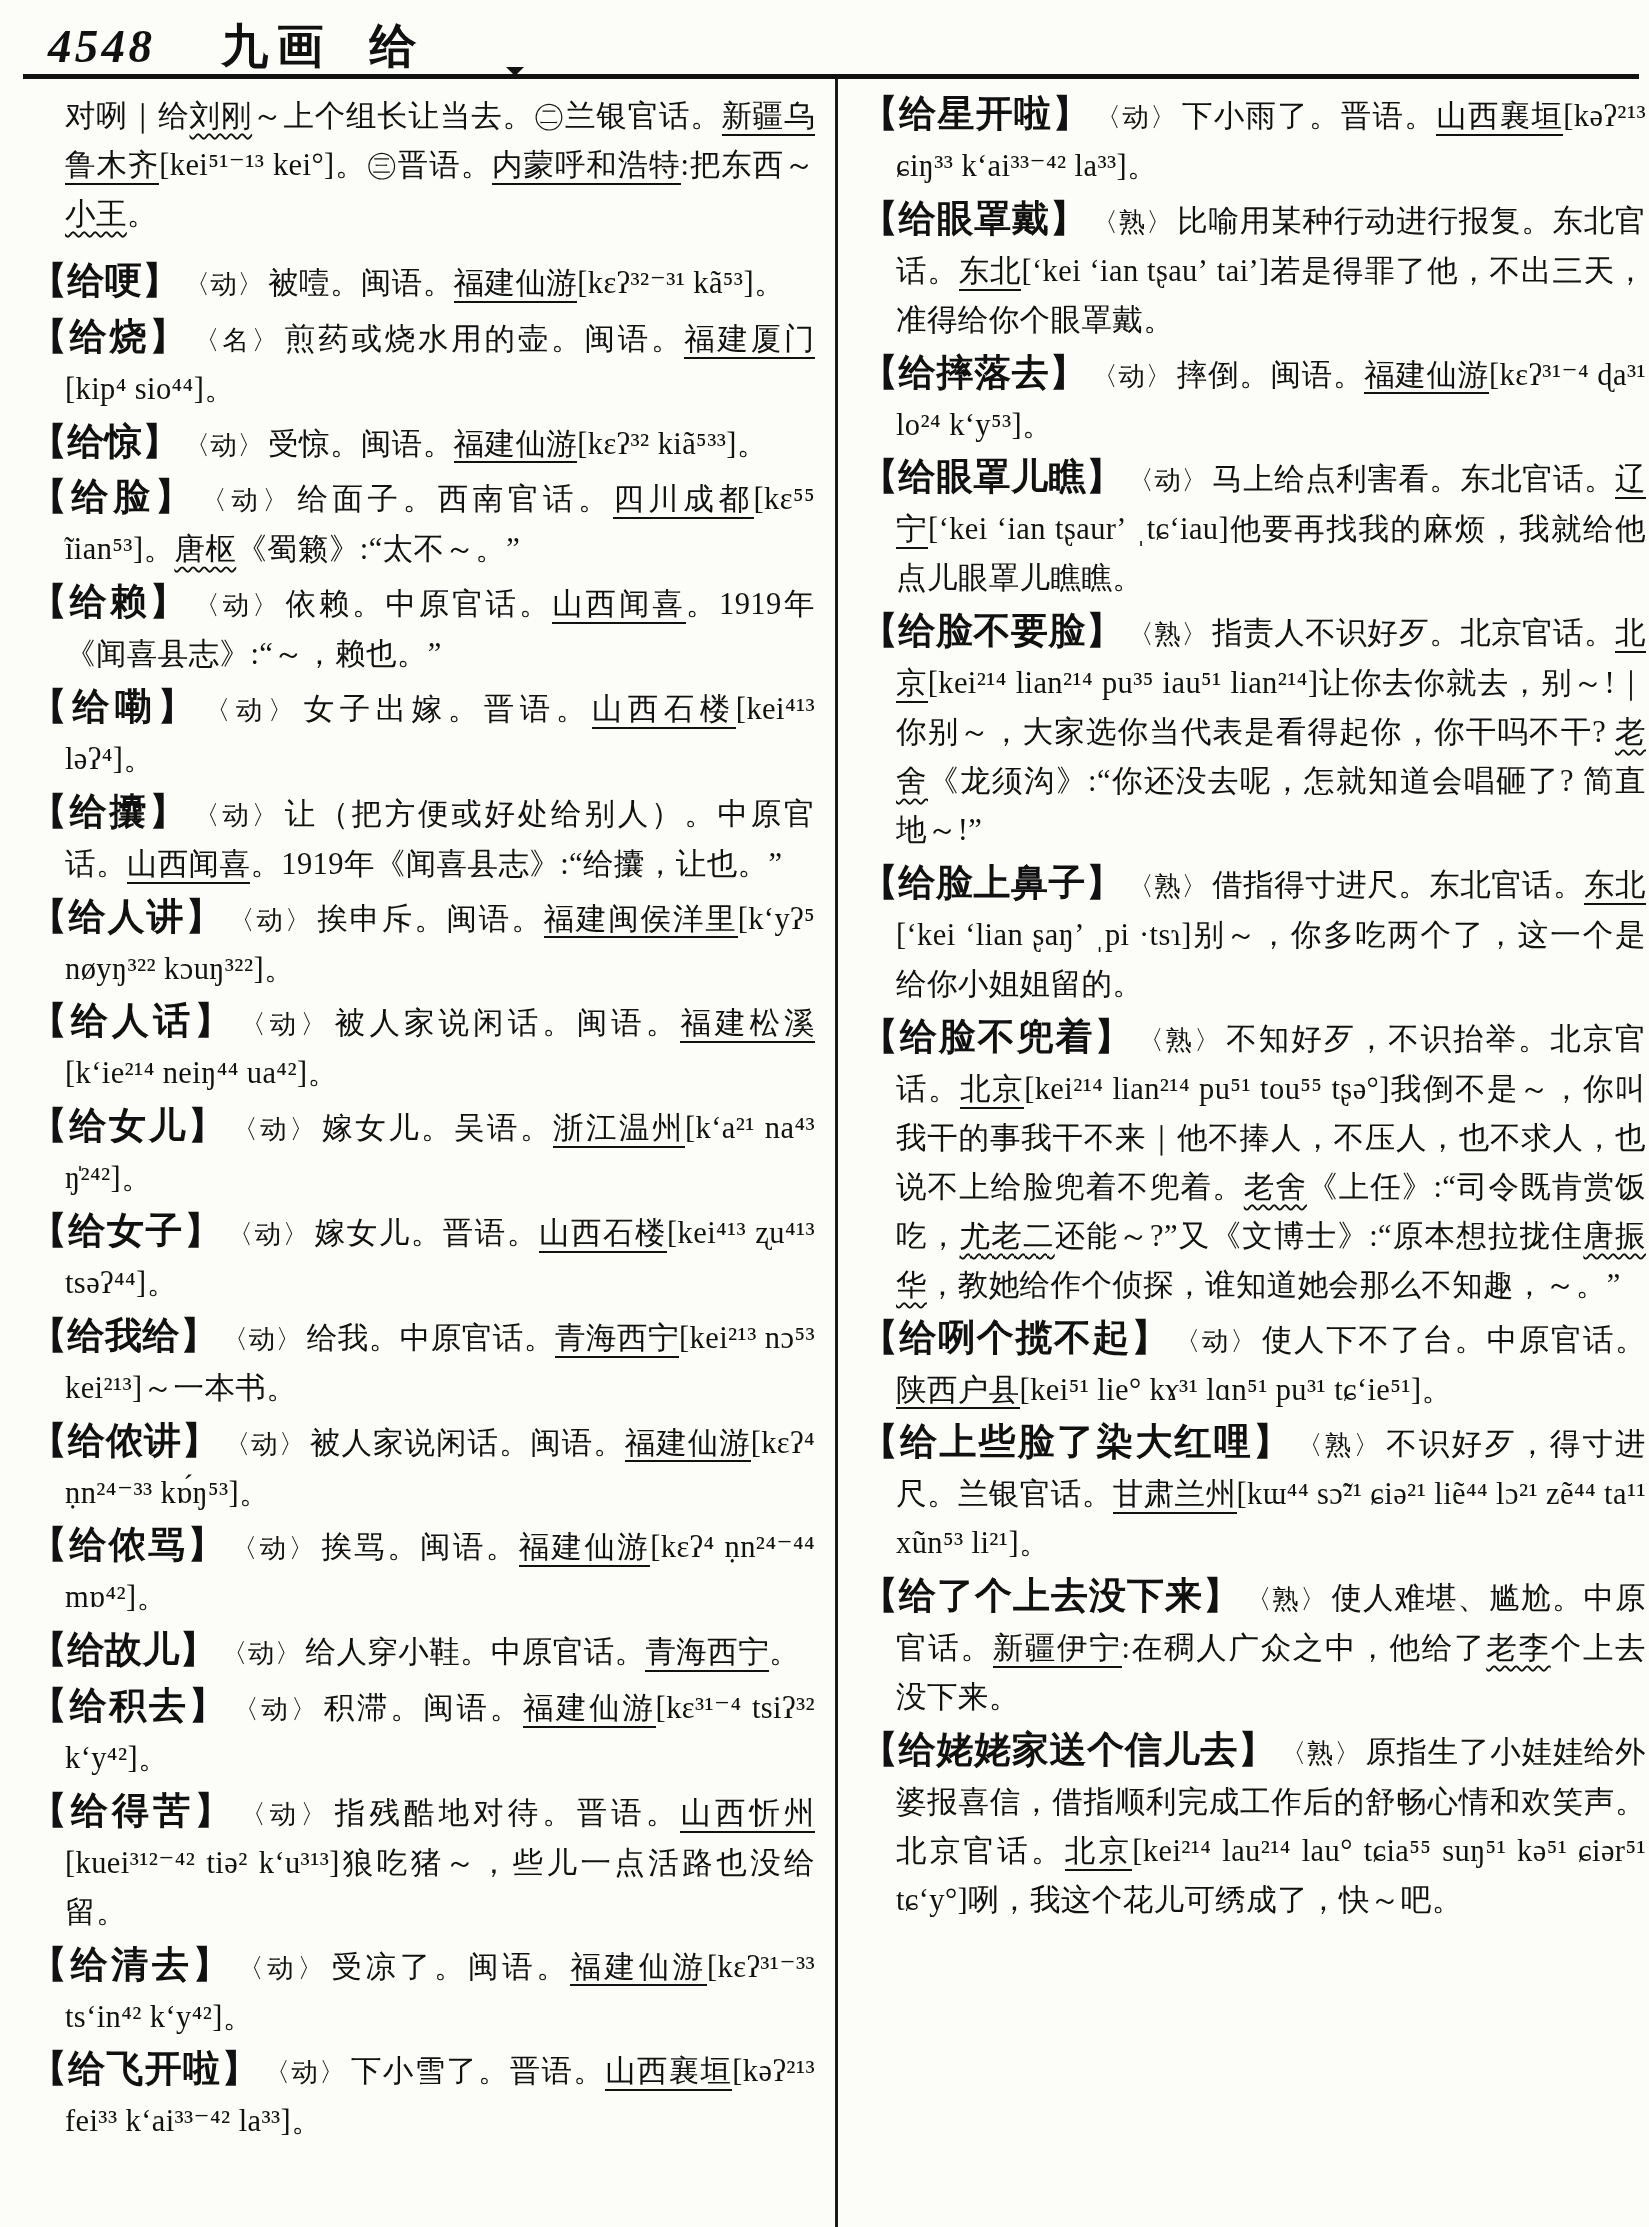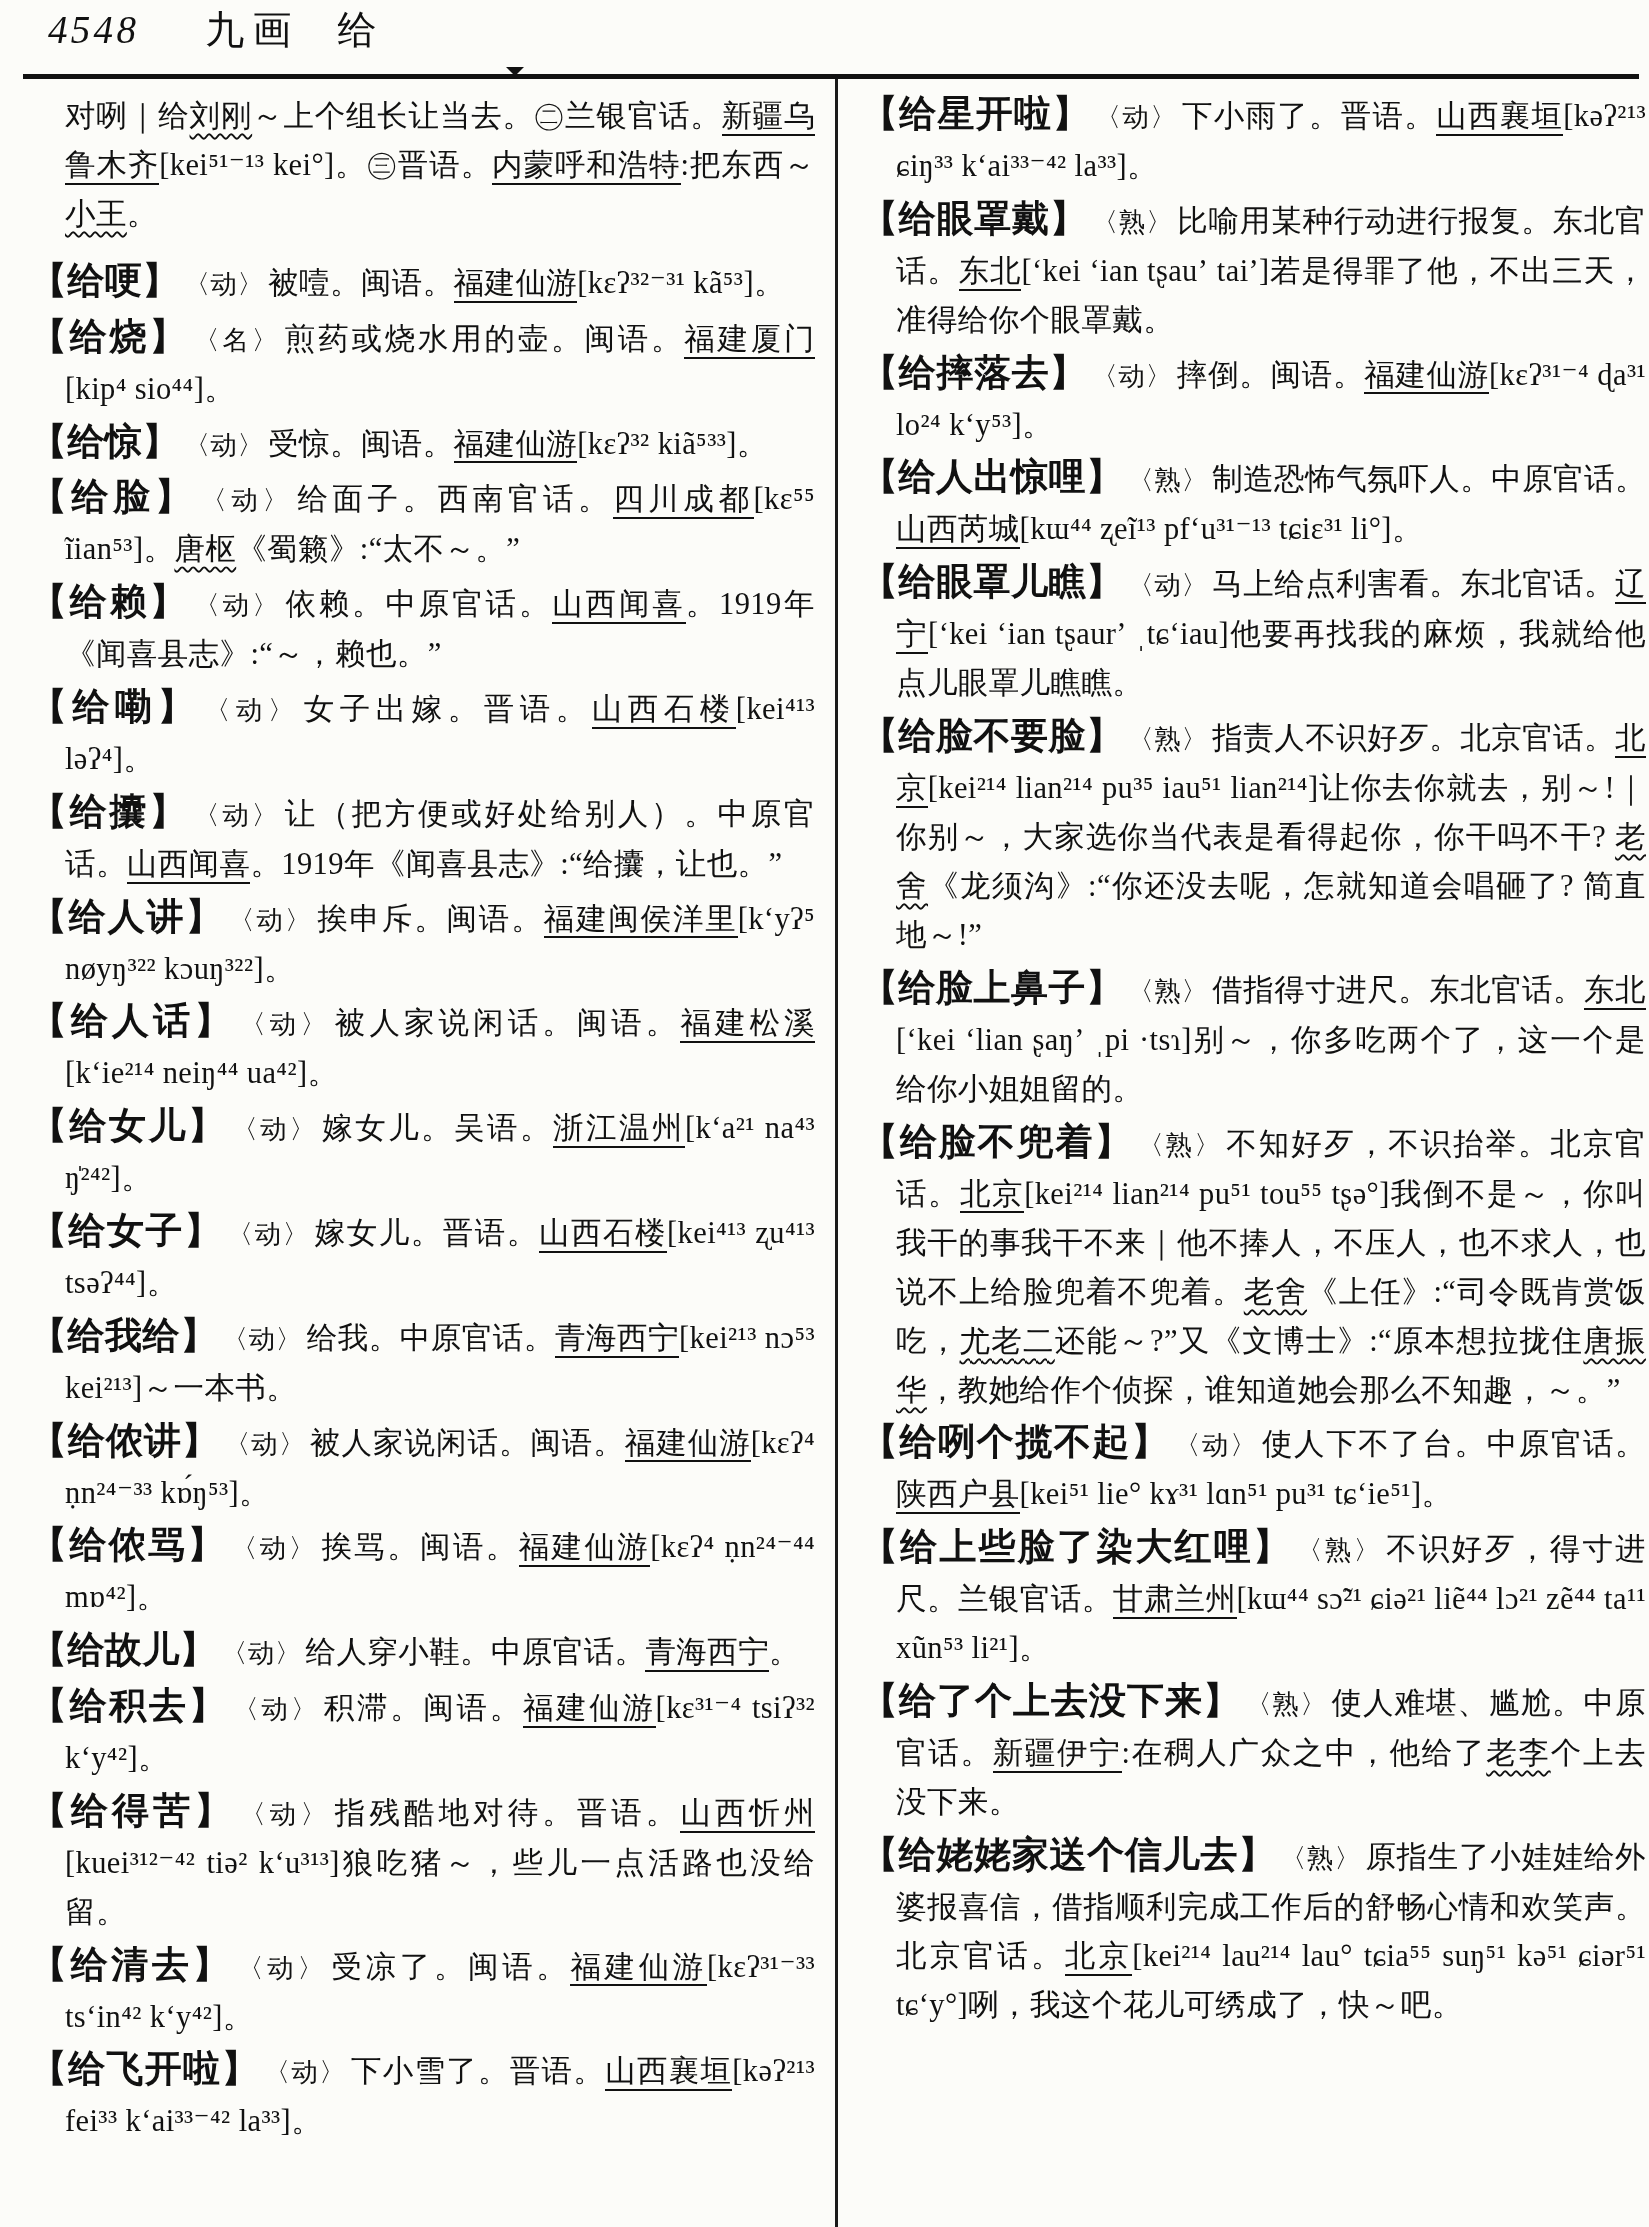--- a/index.html
+++ b/index.html
@@ -5,22 +5,22 @@
   html,body{margin:0;padding:0;background:#e8e8e4;}
   .page{
     position:relative;
     width:1650px;height:2227px;
     background:#fcfcf9;
     color:#111;
     font-family:"Liberation Serif","DejaVu Serif",serif;
     overflow:hidden;
   }
   .pagehead{
-    position:absolute;top:3px;left:48px;
-    font-size:39px;font-weight:normal;
+    position:absolute;top:15px;left:48px;
+    font-size:47px;font-weight:bold;
     white-space:nowrap;
   }
   .pagehead .num{font-style:italic;letter-spacing:3.3px;margin-right:66px;}
   .pagehead .sect{letter-spacing:8.2px;margin-right:38px;}
   .pagehead .chr{letter-spacing:0;}
   .rule{
     position:absolute;left:23px;right:11.5px;top:74px;height:5px;background:#121212;
   }
   .rule .notch{
     position:absolute;left:483px;top:-6.6px;width:0;height:0;
@@ -79,21 +79,20 @@
       <div class="entry"><span class="head">【给故儿】</span><span class="pos">〈动〉</span><span>给人穿小鞋。中原官话。<span class="u">青海西宁</span>。</span></div>
       <div class="entry"><span class="head">【给积去】</span><span class="pos">〈动〉</span><span>积滞。闽语。<span class="u">福建仙游</span>[kɛ³¹⁻⁴ tsiʔ³² kʻy⁴²]。</span></div>
       <div class="entry"><span class="head">【给得苦】</span><span class="pos">〈动〉</span><span>指残酷地对待。晋语。<span class="u">山西忻州</span>[kuei³¹²⁻⁴² tiə² kʻu³¹³]狼吃猪～，些儿一点活路也没给留。</span></div>
       <div class="entry"><span class="head">【给清去】</span><span class="pos">〈动〉</span><span>受凉了。闽语。<span class="u">福建仙游</span>[kɛʔ³¹⁻³³ tsʻin⁴² kʻy⁴²]。</span></div>
       <div class="entry"><span class="head">【给飞开啦】</span><span class="pos">〈动〉</span><span>下小雪了。晋语。<span class="u">山西襄垣</span>[kəʔ²¹³ fei³³ kʻai³³⁻⁴² la³³]。</span></div>
     </div>
   <div class="col" id="col-right">
       <div class="entry"><span class="head">【给星开啦】</span><span class="pos">〈动〉</span><span>下小雨了。晋语。<span class="u">山西襄垣</span>[kəʔ²¹³ ɕiŋ³³ kʻai³³⁻⁴² la³³]。</span></div>
       <div class="entry"><span class="head">【给眼罩戴】</span><span class="pos">〈熟〉</span><span>比喻用某种行动进行报复。东北官话。<span class="u">东北</span>[ʻkei ʻian tʂauʼ taiʼ]若是得罪了他，不出三天，准得给你个眼罩戴。</span></div>
       <div class="entry"><span class="head">【给摔落去】</span><span class="pos">〈动〉</span><span>摔倒。闽语。<span class="u">福建仙游</span>[kɛʔ³¹⁻⁴ ɖa³¹ lo²⁴ kʻy⁵³]。</span></div>
-      <div class="entry"><span class="head">【给人出惊哩】</span><span class="pos">〈熟〉</span><span>制造恐怖气氛吓人。中原官话。<span class="u">山西芮城</span>[kɯ⁴⁴ ʐeĩ¹³ pfʻu³¹⁻¹³ tɕiɛ³¹ li°]。</span></div>
       <div class="entry"><span class="head">【给眼罩儿瞧】</span><span class="pos">〈动〉</span><span>马上给点利害看。东北官话。<span class="u">辽宁</span>[ʻkei ʻian tʂaurʼ ˌtɕʻiau]他要再找我的麻烦，我就给他点儿眼罩儿瞧瞧。</span></div>
       <div class="entry"><span class="head">【给脸不要脸】</span><span class="pos">〈熟〉</span><span>指责人不识好歹。北京官话。<span class="u">北京</span>[kei²¹⁴ lian²¹⁴ pu³⁵ iau⁵¹ lian²¹⁴]让你去你就去，别～!｜你别～，大家选你当代表是看得起你，你干吗不干? <span class="w">老舍</span>《龙须沟》:“你还没去呢，怎就知道会唱砸了? 简直地～!”</span></div>
       <div class="entry"><span class="head">【给脸上鼻子】</span><span class="pos">〈熟〉</span><span>借指得寸进尺。东北官话。<span class="u">东北</span>[ʻkei ʻlian ʂaŋʼ ˌpi ·tsɿ]别～，你多吃两个了，这一个是给你小姐姐留的。</span></div>
       <div class="entry"><span class="head">【给脸不兜着】</span><span class="pos">〈熟〉</span><span>不知好歹，不识抬举。北京官话。<span class="u">北京</span>[kei²¹⁴ lian²¹⁴ pu⁵¹ tou⁵⁵ tʂə°]我倒不是～，你叫我干的事我干不来｜他不捧人，不压人，也不求人，也说不上给脸兜着不兜着。<span class="w">老舍</span>《上任》:“司令既肯赏饭吃，<span class="w">尤老二</span>还能～?”又《文博士》:“原本想拉拢住<span class="w">唐振华</span>，教她给作个侦探，谁知道她会那么不知趣，～。”</span></div>
       <div class="entry"><span class="head">【给咧个揽不起】</span><span class="pos">〈动〉</span><span>使人下不了台。中原官话。<span class="u">陕西户县</span>[kei⁵¹ lie° kɤ³¹ lɑn⁵¹ pu³¹ tɕʻie⁵¹]。</span></div>
       <div class="entry"><span class="head">【给上些脸了染大红哩】</span><span class="pos">〈熟〉</span><span>不识好歹，得寸进尺。兰银官话。<span class="u">甘肃兰州</span>[kɯ⁴⁴ sɔ̃²¹ ɕiə²¹ liẽ⁴⁴ lɔ²¹ zẽ⁴⁴ ta¹¹ xũn⁵³ li²¹]。</span></div>
       <div class="entry"><span class="head">【给了个上去没下来】</span><span class="pos">〈熟〉</span><span>使人难堪、尴尬。中原官话。<span class="u">新疆伊宁</span>:在稠人广众之中，他给了<span class="w">老李</span>个上去没下来。</span></div>
       <div class="entry"><span class="head">【给姥姥家送个信儿去】</span><span class="pos">〈熟〉</span><span>原指生了小娃娃给外婆报喜信，借指顺利完成工作后的舒畅心情和欢笑声。北京官话。<span class="u">北京</span>[kei²¹⁴ lau²¹⁴ lau° tɕia⁵⁵ suŋ⁵¹ kə⁵¹ ɕiər⁵¹ tɕʻy°]咧，我这个花儿可绣成了，快～吧。</span></div>
     </div>
 </div>

